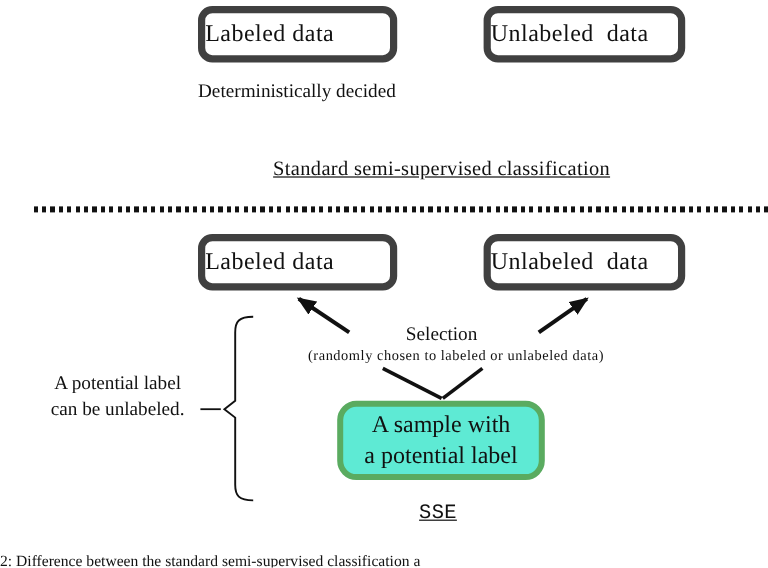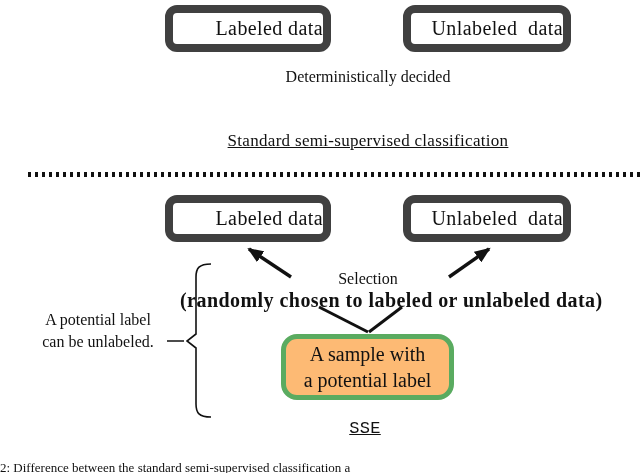--- a/index.html
+++ b/index.html
@@ -10,37 +10,36 @@
     overflow: hidden;
     font-family: "Liberation Serif", "DejaVu Serif", serif;
     color: #111;
   }
 
   
   .data-box {
     position: absolute;
     box-sizing: border-box;
     height: 47px;
-    border: 8px solid #404040;
+    border: 6px solid #404040;
     border-radius: 12px;
     background: #fff;
     display: flex;
     align-items: center;
-    justify-content: flex-end;
+    justify-content: flex-start;
   }
   .data-box .box-label {
     font-size: 20px;
     letter-spacing: 0.4px;
     white-space: pre;
   }
 
   .centered-note {
     position: absolute;
     left: 165px; width: 406px;
-    text-align: center;
     font-size: 16px;
     line-height: 19px;
   }
 
   .section-title {
     position: absolute;
     text-align: center;
     font-size: 17px;
     text-decoration: underline;
     letter-spacing: 0.3px;
@@ -54,42 +53,41 @@
 
   .selection-label {
     position: absolute;
     left: 165px; width: 406px; top: 270px;
     text-align: center;
     font-size: 16px;
   }
   .selection-note {
     position: absolute;
     left: 180px; width: 400px; top: 289px;
-    text-align: right;
-    font-size: 20px;
+    text-align: center;
+    font-size: 12px;
     letter-spacing: 0.45px;
     white-space: nowrap;
-    font-weight: bold;
   }
 
   .side-note {
     position: absolute;
     left: 22px; top: 309px; width: 152px;
     text-align: center;
     font-size: 16px;
     line-height: 22px;
   }
 
   .sample-box {
     position: absolute;
     left: 281px; top: 334px; width: 173px; height: 66px;
     box-sizing: border-box;
     border: 5px solid #5aab60;
     border-radius: 16px;
-    background: #fdba74;
+    background: #5eead4;
     display: flex;
     flex-direction: column;
     align-items: center;
     justify-content: center;
     font-size: 20px;
     line-height: 26px;
     text-align: center;
   }
 
   .caption {

